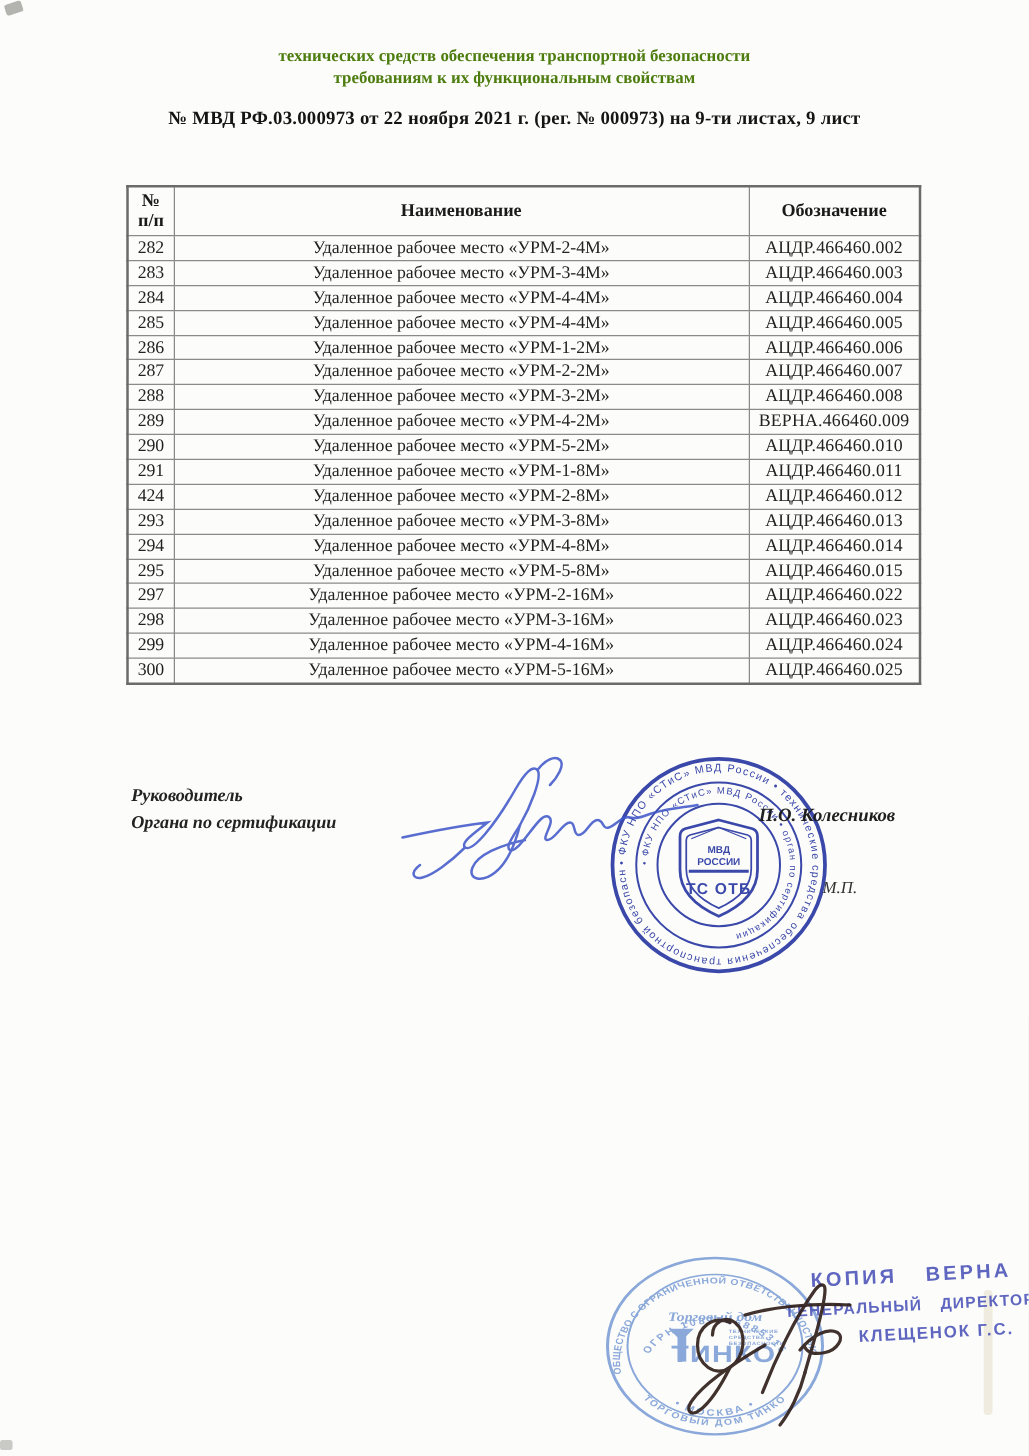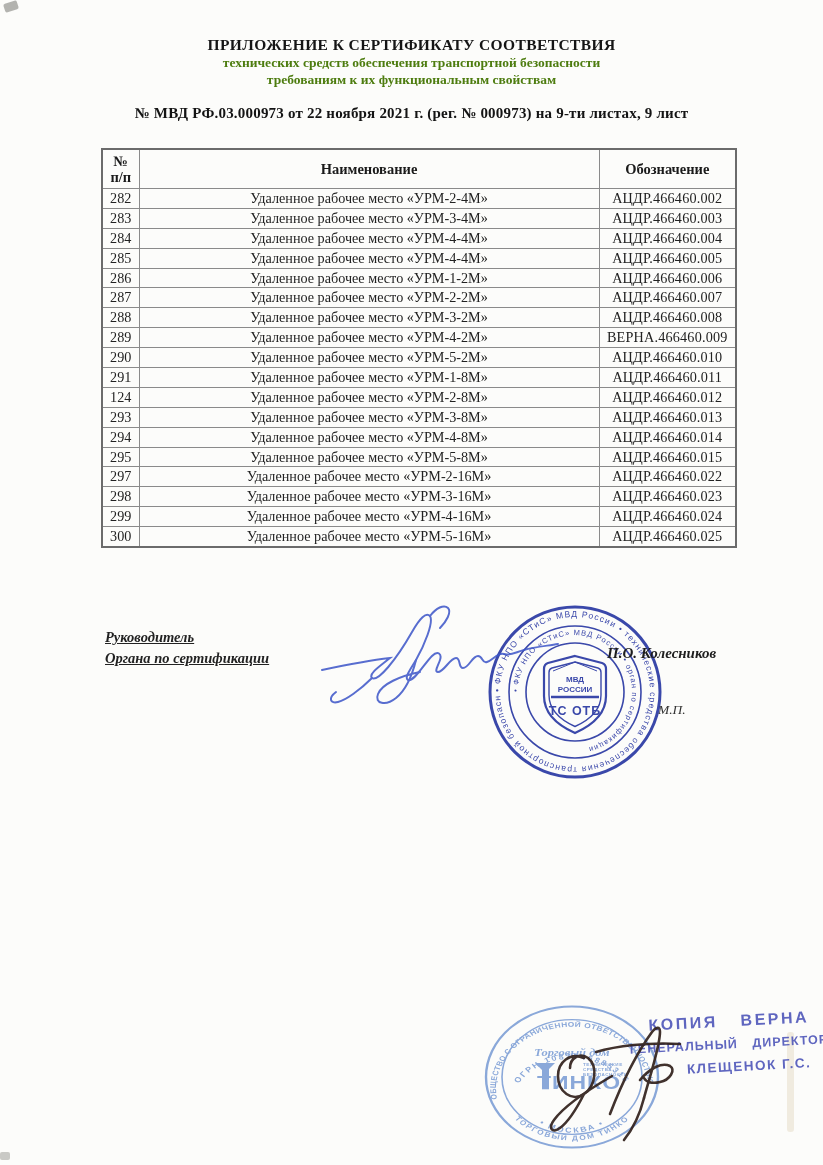--- a/index.html
+++ b/index.html
@@ -33,21 +33,21 @@
   .col-num{width:37px;}
   .col-name{width:460px;}
   .col-des{width:137px;}
   td.c-num{text-align:center;}
   td.c-name{text-align:left;padding-left:9px;}
   td.c-des{text-align:left;padding-left:8px;letter-spacing:.2px;}
 
   
   .sig-left{
     position:absolute;left:105px;top:627px;
-    font-weight:bold;font-style:italic;font-size:14.5px;line-height:21px;color:#222;text-decoration:underline;
+    font-weight:bold;font-style:italic;font-size:14.5px;line-height:21px;color:#222;
   }
   .signer-name{
     position:absolute;left:607px;top:645px;z-index:5;
     font-weight:bold;font-style:italic;font-size:15px;color:#1e1e1e;
   }
   .mp-label{
     position:absolute;left:658px;top:702px;z-index:5;
     font-style:italic;font-size:13.5px;color:#333;font-family:Liberation Serif, serif;
   }
   .sig-blue{position:absolute;left:320px;top:598px;z-index:3;}
@@ -75,21 +75,20 @@
 
   svg text{font-family:"Liberation Sans","DejaVu Sans",sans-serif;}
   svg .script{font-family:"Liberation Serif","DejaVu Serif",serif;font-style:italic;font-weight:bold;}
 </style>
 </head>
 <body>
 
 <div class="page">
 
   <div class="doc-header">
-    <div class="doc-title">ПРИЛОЖЕНИЕ К СЕРТИФИКАТУ СООТВЕТСТВИЯ</div>
     <div class="doc-sub">технических средств обеспечения транспортной безопасности</div>
     <div class="doc-sub">требованиям к их функциональным свойствам</div>
     <div class="doc-cert">№ МВД РФ.03.000973 от 22 ноября 2021 г. (рег. № 000973) на 9-ти листах, 9 лист</div>
   </div>
 
   <table class="items">
     <colgroup>
       <col class="col-num">
         <col class="col-name">
         <col class="col-des">
@@ -160,21 +159,21 @@
           <td class="c-des">АЦДР.466460.010</td>
         </tr>
 
         <tr>
           <td class="c-num">291</td>
           <td class="c-name">Удаленное рабочее место «УРМ-1-8М»</td>
           <td class="c-des">АЦДР.466460.011</td>
         </tr>
 
         <tr>
-          <td class="c-num">124</td>
+          <td class="c-num">424</td>
           <td class="c-name">Удаленное рабочее место «УРМ-2-8М»</td>
           <td class="c-des">АЦДР.466460.012</td>
         </tr>
 
         <tr>
           <td class="c-num">293</td>
           <td class="c-name">Удаленное рабочее место «УРМ-3-8М»</td>
           <td class="c-des">АЦДР.466460.013</td>
         </tr>
 

